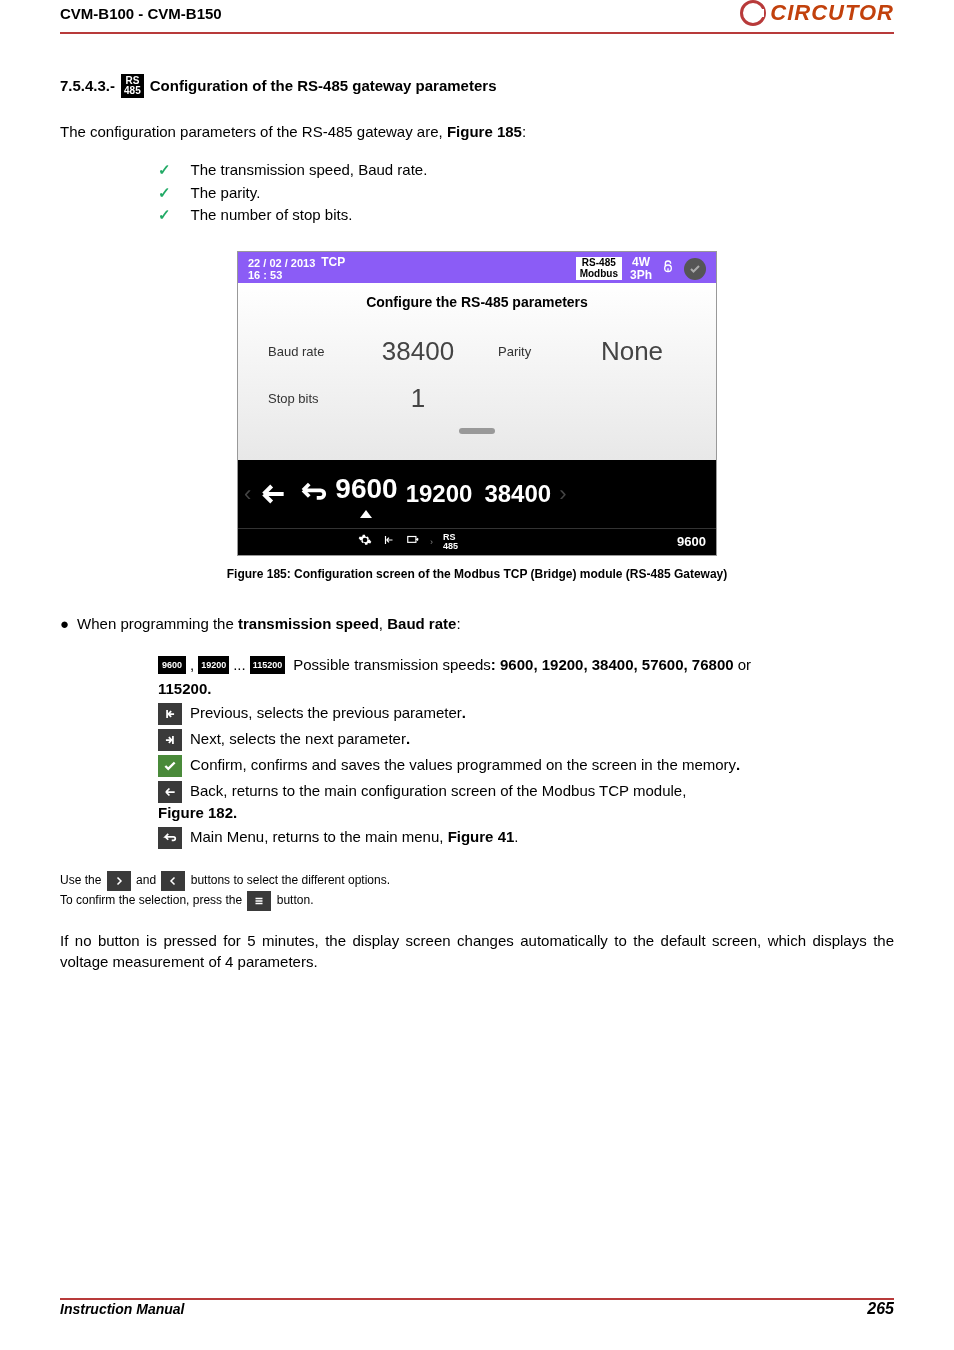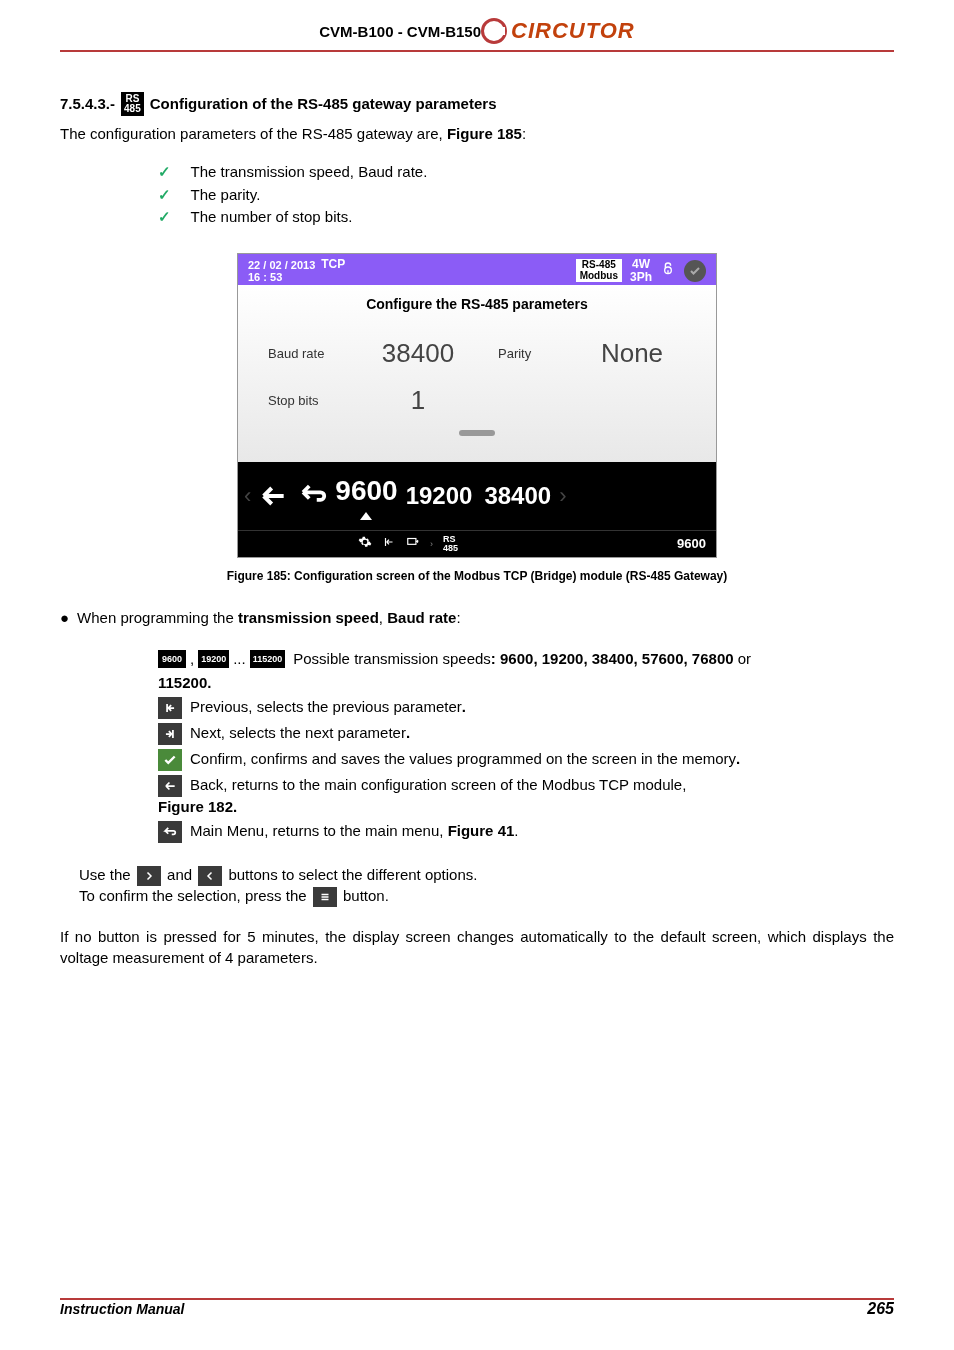--- a/index.html
+++ b/index.html
@@ -7,23 +7,22 @@
     font-family: Arial, Helvetica, sans-serif;
     background: #fff;
     width: 954px;
     height: 1350px;
     position: relative;
     color: #000;
   }
   .page { padding: 0 60px; }
   .header {
     display: flex;
-    justify-content: center;
+    justify-content: space-between;
     align-items: center;
-    padding-top: 18px;
     padding-bottom: 6px;
     border-bottom: 2px solid #b83a3a;
   }
   .header-left { font-weight: bold; font-size: 15px; }
   .logo { display: flex; align-items: center; gap: 4px; }
   .logo-c {
     width: 26px; height: 26px; border-radius: 50%;
     border: 3px solid #b83a3a; position: relative;
     display:flex;align-items:center;justify-content:center;
   }
@@ -32,21 +31,21 @@
     width:8px; height:8px; background:#fff; transform:translateY(-50%);
   }
   .logo-text {
     font-family: Arial, sans-serif; font-weight: bold;
     font-style: italic; font-size: 22px; color: #c2410c;
     letter-spacing: 1px;
   }
   .content { padding-top: 40px; font-size: 15px; line-height: 1.35; }
   .section-heading {
     display: flex; align-items: center; gap: 6px;
-    font-weight: bold; font-size: 15px; margin-bottom: 8px;
+    font-weight: bold; font-size: 15px; margin-bottom: 24px;
   }
   .rs485-badge {
     background: #000; color: #fff; font-size: 10px;
     padding: 2px 3px; text-align: center; line-height: 1;
     font-weight: bold;
   }
   .intro { margin-bottom: 18px; font-size: 15px; }
   .checklist { margin-left: 98px; margin-bottom: 26px; }
   .checklist-item { display: flex; align-items: flex-start; gap: 20px; font-size: 15px; margin-bottom: 2px; }
   .check { color: #2a6; font-weight: bold; }
@@ -99,39 +98,39 @@
   .baud-opt { font-size:24px; font-weight:bold; color:#fff; padding:0 4px; }
   .ds-bottom {
     background:#000; border-top:1px solid #333;
     display:flex; align-items:center; padding:4px 10px; gap:10px;
     color:#fff; font-size:11px;
   }
   .mini-icon svg { width:14px; height:14px; }
   .mini-label { font-size:9px; line-height:1; font-weight:bold; }
   .ds-bottom .right { margin-left:auto; font-weight:bold; font-size:13px; }
   .breadcrumb-sep { color:#888; font-size:9px; }
-  .figcap { text-align:center; font-size:12px; font-weight:bold; margin:8px 0 24px; }
+  .figcap { text-align:center; font-size:12px; font-weight:bold; margin:8px 0 32px; }
   .bullet-line { display:flex; gap:8px; margin-bottom:20px; font-size:15px; }
   .indent-block { margin-left:98px; }
   .icon-row { display:flex; align-items:center; gap:0; margin-bottom:4px; }
   .chip {
     background:#000; color:#fff; font-size:9px; font-weight:bold;
     padding:3px 3px; min-width:28px; text-align:center; flex:0 0 auto;
   }
   .chip-sep { font-size:15px; padding:0 4px; }
   .chip-text { font-size:15px; margin-left:8px; }
   .icon-line { display:flex; align-items:flex-start; gap:8px; margin-top:4px; font-size:15px; }
   .small-icon {
     background:#3a3a3a; width:24px; height:22px; flex:0 0 auto;
     display:flex; align-items:center; justify-content:center;
   }
   .small-icon.green { background:#4a8a3a; }
   .small-icon svg { width:14px; height:14px; }
   .icon-desc { flex:1; }
-  .after-icons { margin-top:22px; font-size:15px;margin-left:19px; }
+  .after-icons { margin-top:22px; font-size:12px; }
   .inline-chip {
     display:inline-flex; vertical-align:middle; background:#3a3a3a;
     width:24px; height:20px; align-items:center; justify-content:center;
     margin:0 2px;
   }
   .inline-chip svg { width:12px; height:12px; }
   .para { margin-top:20px; font-size:15px; text-align:justify; }
   .footer {
     position:absolute; bottom:32px; left:60px; right:60px;
     border-top:2px solid #b83a3a; 

